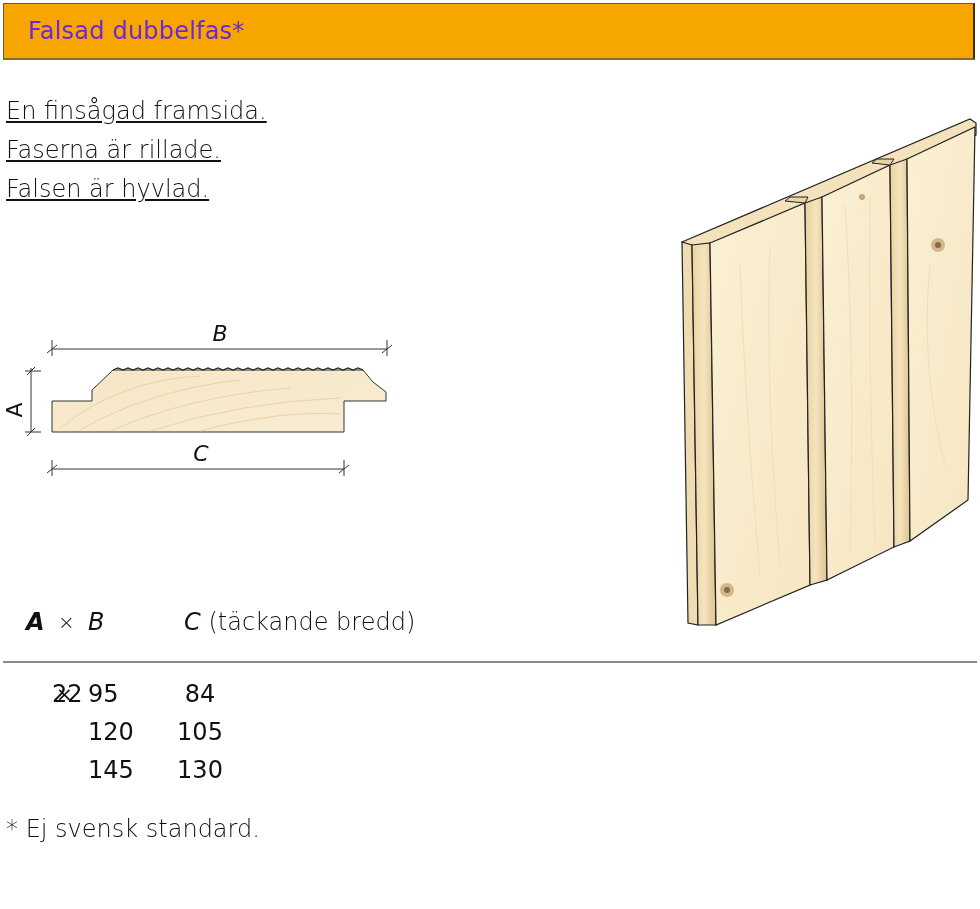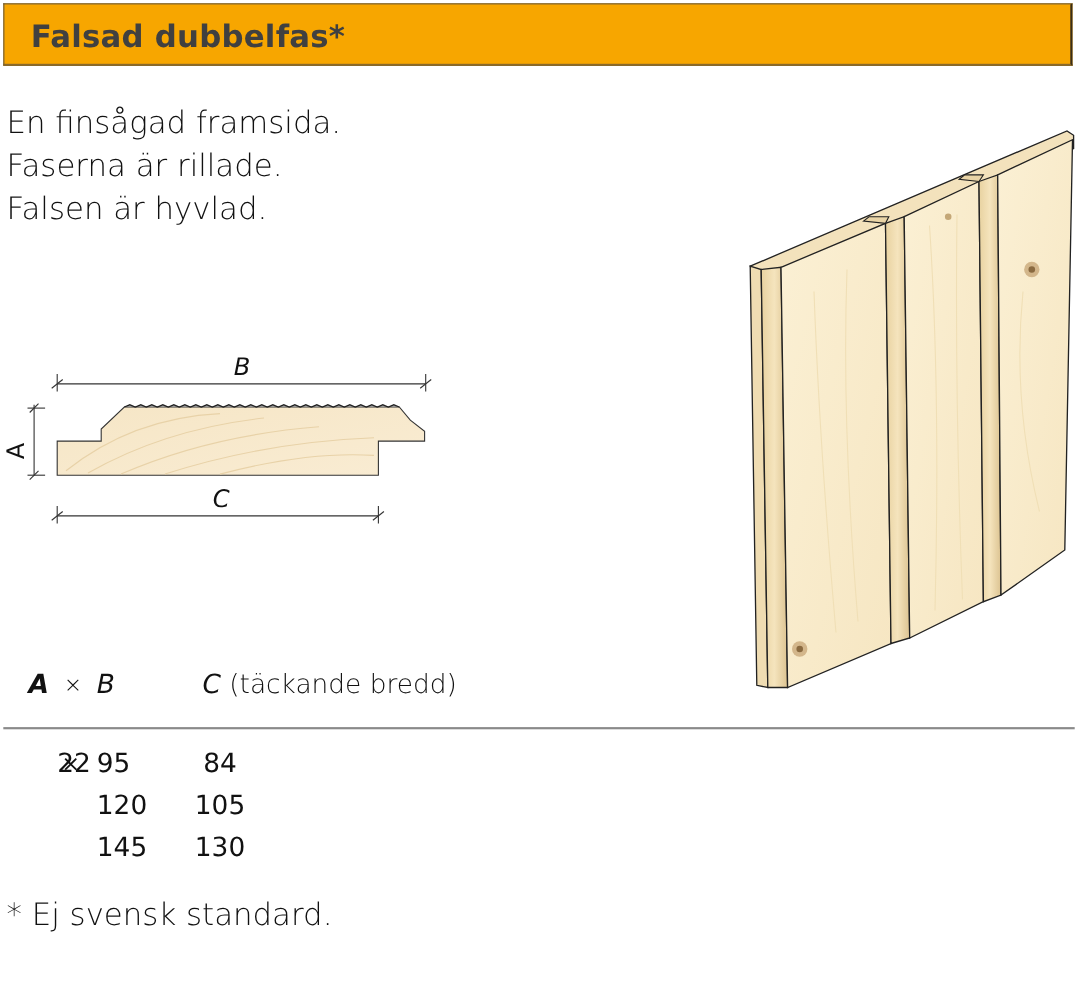--- a/index.html
+++ b/index.html
@@ -1,39 +1,39 @@
 <!DOCTYPE html>
 <html><head>
 <meta charset="utf-8">
 <style>
   html, body { margin: 0; padding: 0; background: #ffffff; }
   body { width: 980px; height: 909px; position: relative; overflow: hidden;
          font-family: "DejaVu Sans", sans-serif; color: #111; }
   .header { position: absolute; left: 3px; top: 3px; width: 972px; height: 57px;
             background: #f7a600; border: 1px solid #6b5a3a; border-right: 2px solid #3a2e1a;
             border-bottom: 2px solid #8a6a2a; box-sizing: border-box; }
-  .header-title { position: absolute; left: 24px; top: 13px; font-size: 28px;
-                  font-weight: bold; color: #404040; letter-spacing: 0.2px; }
+  .header-title { position: absolute; left: 24px; top: 13px; font-size: 24px;
+                  font-weight: normal; color: #6d28d9; letter-spacing: 0.2px; }
   .desc { position: absolute; left: 6px; top: 92px; margin: 0; padding: 0; list-style: none; }
-  .desc li { font-size: 28px; line-height: 39px; height: 39px; font-weight: 300; color: #111; }
+  .desc li { font-size: 24px; line-height: 39px; height: 39px; font-weight: 300; color: #111; text-decoration: underline; }
   .profile { position: absolute; left: 0; top: 310px; }
   .table-head { position: absolute; top: 608px; left: 0; font-size: 24px; font-weight: 300; }
   .th-a { position: absolute; left: 26px; top: 0; font-style: italic; font-weight: bold; }
   .th-x { position: absolute; left: 58px; top: 2px; font-size: 20px; }
   .th-b { position: absolute; left: 88px; top: 0; font-style: italic; }
   .th-c { position: absolute; left: 184px; top: 0; white-space: nowrap; }
   .th-c i { font-style: italic; }
   .rule { position: absolute; left: 3px; top: 661px; width: 974px; height: 2px; background: #8a8a8a; }
   .rows { position: absolute; left: 0; top: 680px; font-size: 24px; }
   .row { position: relative; height: 38px; }
   .cell-a { position: absolute; left: 8px; font-weight: normal; margin-left: 44px; }
   .cell-x { position: absolute; left: 56px; top: 2px; font-size: 20px; }
   .cell-b { position: absolute; left: 88px; width: 56px; text-align: left; }
   .cell-c { position: absolute; left: 170px; width: 60px; text-align: center; }
-  .footnote { position: absolute; left: 6px; top: 815px; font-size: 28px; font-weight: 300; }
+  .footnote { position: absolute; left: 6px; top: 815px; font-size: 24px; font-weight: 300; }
   .panel { position: absolute; left: 670px; top: 105px; }
 </style>
 </head>
 <body>
 
 <div class="header">
   <span class="header-title">Falsad dubbelfas*</span>
 </div>
 
 <ul class="desc">

